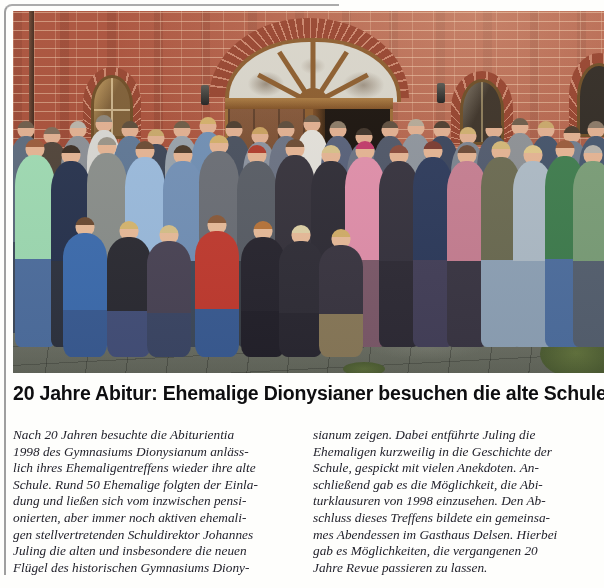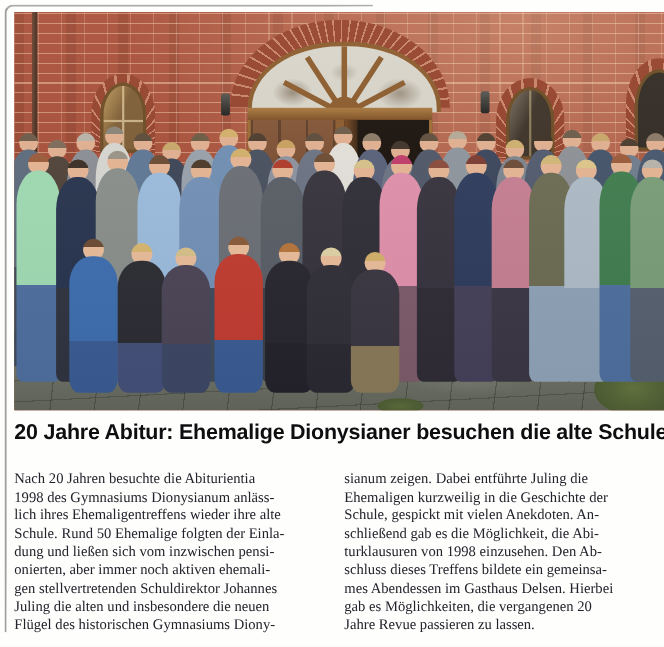--- a/index.html
+++ b/index.html
@@ -101,21 +101,21 @@
         background:linear-gradient(var(--c) 0 62%, var(--l) 62%);}
   .photo-tone{position:absolute;inset:0;pointer-events:none;
         background:linear-gradient(rgba(255,242,222,.07), rgba(10,10,10,.06));}
 
   
   .headline{position:absolute;left:13px;top:382px;margin:0;white-space:nowrap;
         font-family:"Liberation Sans",sans-serif;font-size:19.5px;font-weight:700;
         letter-spacing:-0.2px;color:#0e0e10;}
   .body-text{position:absolute;left:13px;top:427px;width:585px;display:flex;gap:15px;
         font-family:"Liberation Serif",serif;font-size:13.3px;line-height:16.6px;color:#22222c;}
-  .col{width:285px;white-space:pre-line;}
+  .col{width:285px;white-space:pre-line;font-style:italic;}
 </style>
 </head>
 <body>
 
 <div class="page">
   <div class="clip-border"></div>
 
   <figure class="photo">
     <div class="wall"></div>
     <div class="drainpipe"></div>

